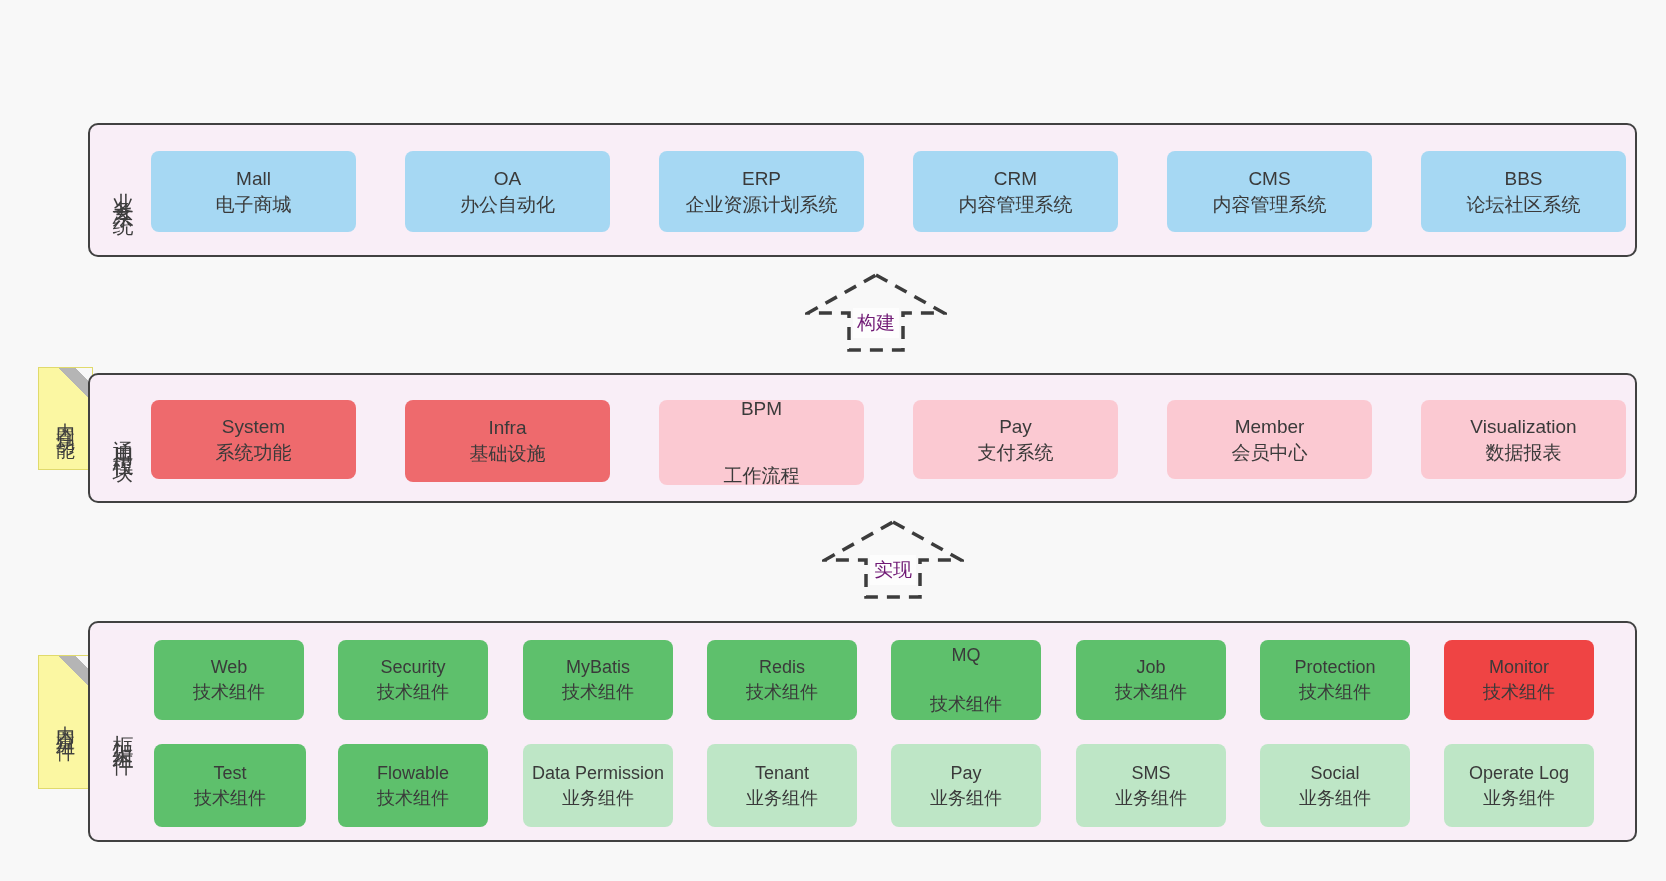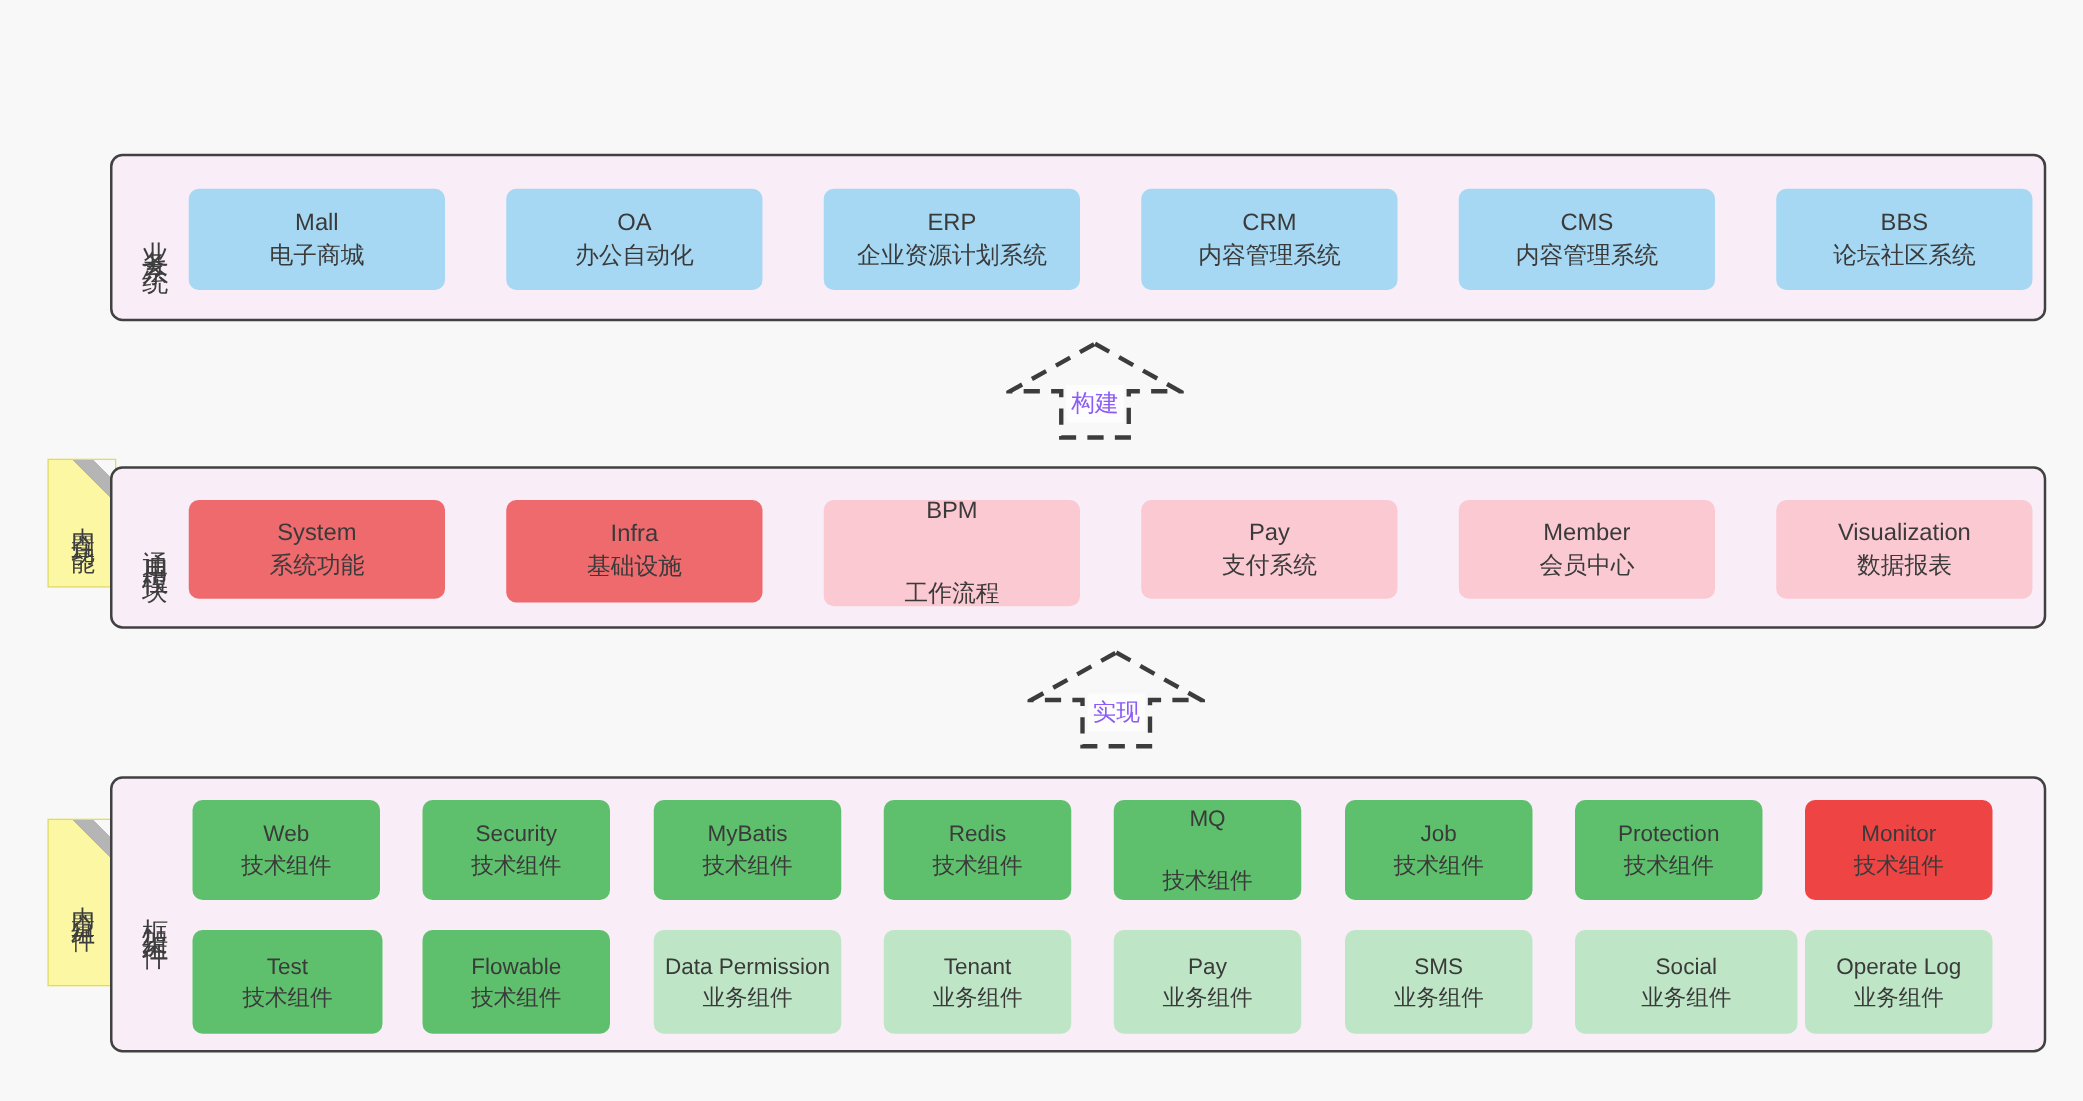--- a/index.html
+++ b/index.html
@@ -37,21 +37,21 @@
       #fbf7a2;
     border:1px solid #e0da6c;
   }
   .sticky .vlabel{
     left:50%;transform:translate(-50%,-50%);font-size:19px;letter-spacing:6px;
   }
   .arrow{position:absolute;}
   .arrow svg{display:block;}
   .arrow-label{
     position:absolute;left:50%;transform:translateX(-50%);
-    background:#fdfdfd;padding:2px 4px;font-size:19px;color:#8b5cf6;white-space:nowrap;
+    background:#fdfdfd;padding:2px 4px;font-size:19px;color:#701a75;white-space:nowrap;
   }
 </style>
 </head>
 <body>
 
 <div class="stage">
 
   <div class="sticky" style="top:367px;height:103px;">
     <div class="vlabel">内置功能</div>
   </div>
@@ -183,21 +183,21 @@
         <div class="line-zh">业务组件</div>
       </div>
       <div class="box" style="left: 801px; top: 121px; width: 150px; height: 83px; background: rgb(190, 230, 198);">
         <div class="line-en">Pay</div>
         <div class="line-zh">业务组件</div>
       </div>
       <div class="box" style="left: 986px; top: 121px; width: 150px; height: 83px; background: rgb(190, 230, 198);">
         <div class="line-en">SMS</div>
         <div class="line-zh">业务组件</div>
       </div>
-      <div class="box" style="left: 1170px; top: 121px; width: 178px; height: 83px; background: rgb(190, 230, 198);">
+      <div class="box" style="left: 1170px; top: 121px; width: 150px; height: 83px; background: rgb(190, 230, 198);">
         <div class="line-en">Social</div>
         <div class="line-zh">业务组件</div>
       </div>
       <div class="box" style="left: 1354px; top: 121px; width: 150px; height: 83px; background: rgb(190, 230, 198);">
         <div class="line-en">Operate Log</div>
         <div class="line-zh">业务组件</div>
       </div>
     </div>
 
 </div>

